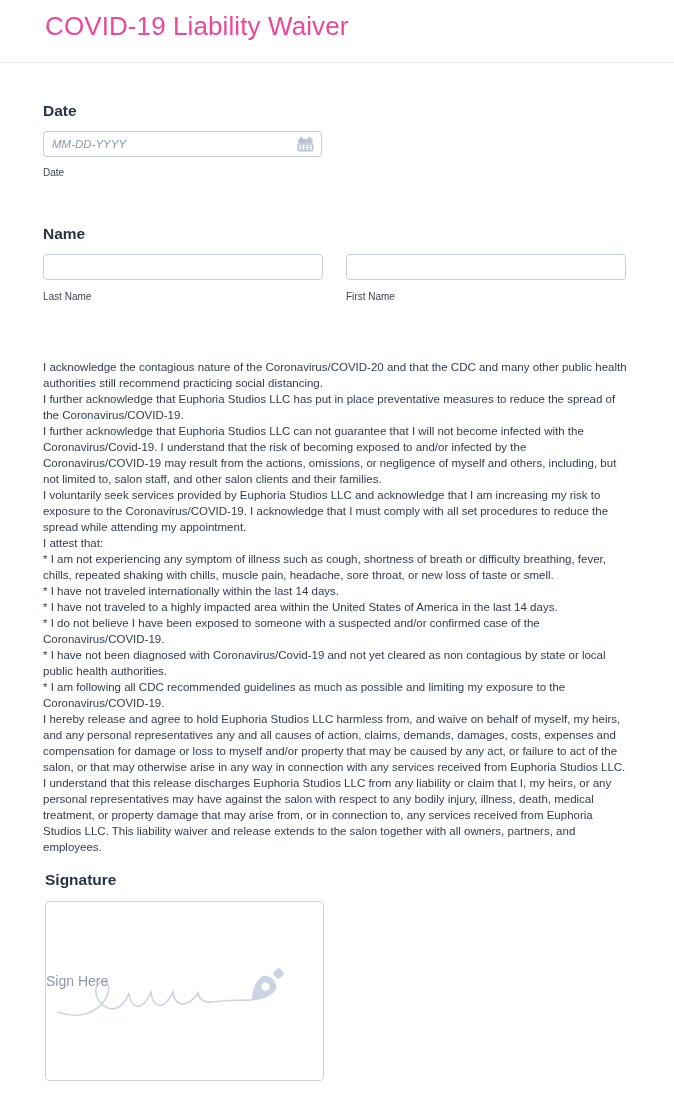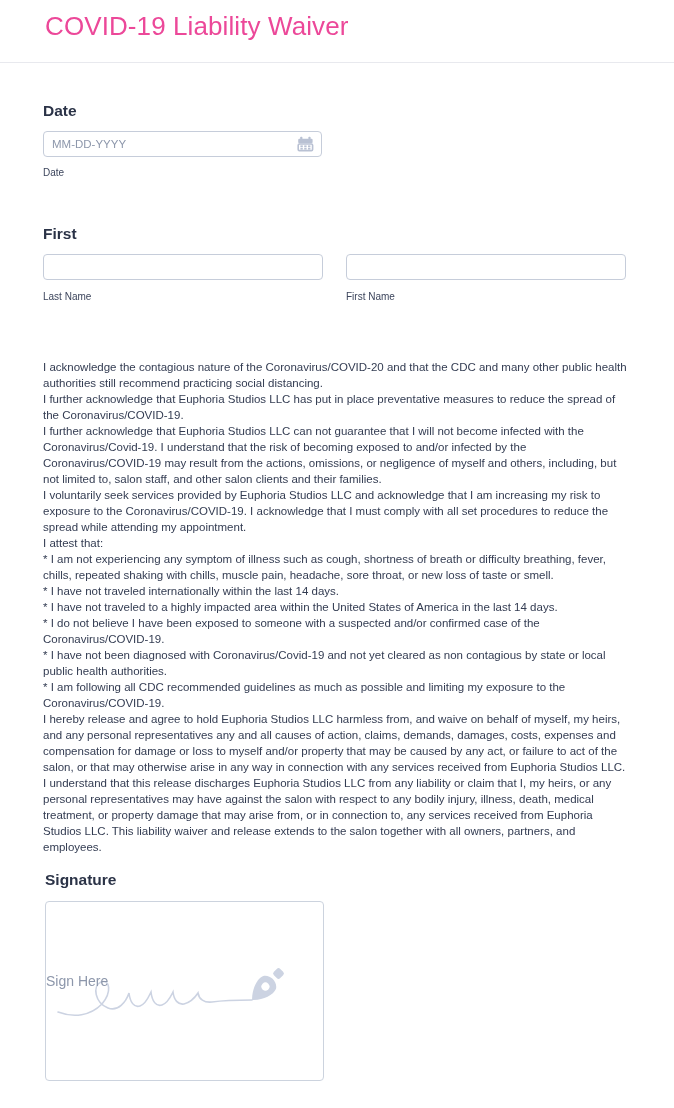--- a/index.html
+++ b/index.html
@@ -53,20 +53,21 @@
   }
   .date-input-wrap input {
     flex: 1;
     border: none;
     outline: none;
     font-family: inherit;
     font-size: 11.5px;
     color: #2e3850;
     background: transparent;
     min-width: 0;
+    font-style: italic;
   }
   .date-input-wrap input::placeholder { color: #8d97ab; opacity: 1; }
   .calendar-btn {
     width: 18px; height: 18px;
     border: none; background: transparent;
     display: flex; align-items: center; justify-content: center;
     cursor: pointer; padding: 0;
   }
   .date-section .sublabel { margin-top: 10px; }
 
@@ -173,21 +174,21 @@
               <rect x="7.2" y="12.0" width="2.4" height="1.6"></rect>
               <rect x="11.0" y="12.0" width="2.4" height="1.6"></rect>
             </g>
           </svg>
         </button>
       </div>
       <div class="sublabel">Date</div>
     </div>
 
     <div class="name-section">
-      <div class="section-heading">First</div>
+      <div class="section-heading">Name</div>
       <div class="name-row">
         <div class="name-col">
           <input type="text" style="">
           <div class="sublabel">Last Name</div>
         </div>
         <div class="name-col">
           <input type="text" style="">
           <div class="sublabel">First Name</div>
         </div>
       </div>

